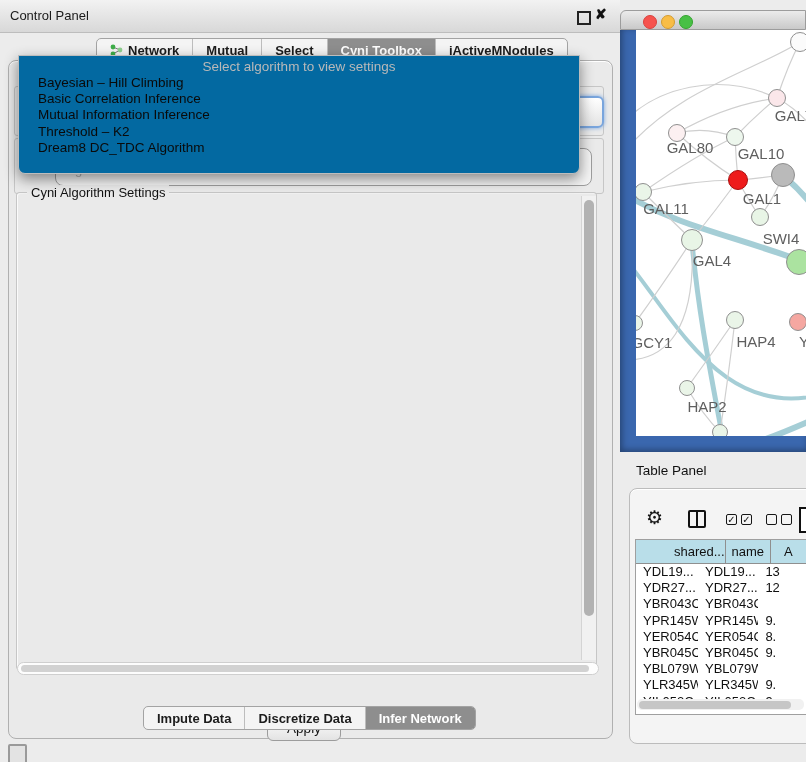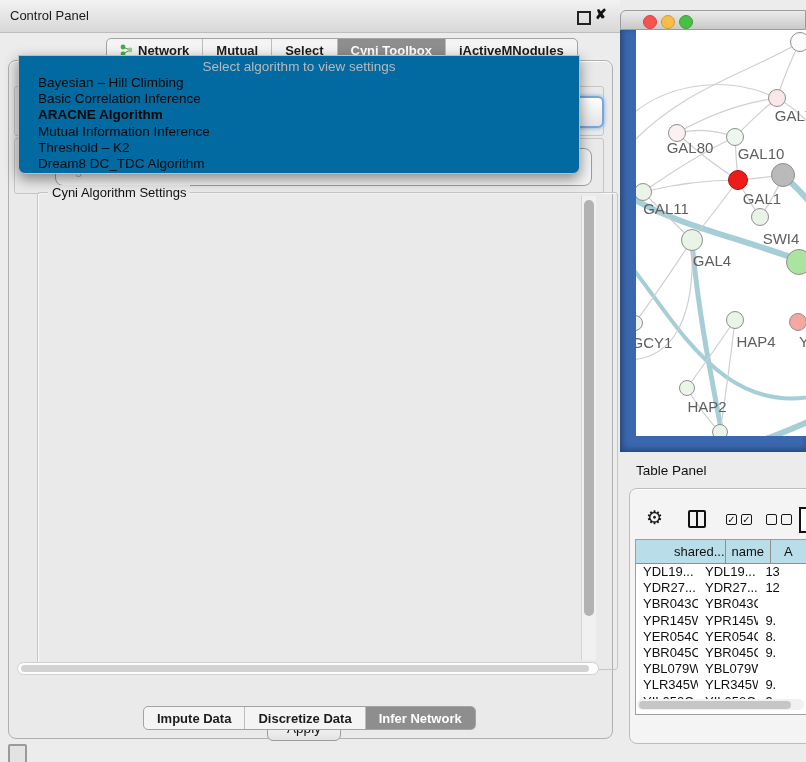--- a/index.html
+++ b/index.html
@@ -16,21 +16,21 @@
 
   #cp-body{left:8px;top:60px;width:603px;height:677px;background:#eaeaea;
     border:1px solid #b0b0b0;border-radius:8px;box-shadow:inset 0 1px 0 #fff;z-index:1;}
 
   .tabbar{display:flex;border:1px solid #a3a3a3;border-radius:5px;overflow:hidden;
     background:#f4f4f4;z-index:3;height:24px;box-sizing:border-box;}
   .tab{padding:3px 13px;font-size:13px;font-weight:bold;color:#1c1c1c;white-space:nowrap;
     border-left:1px solid #bdbdbd;display:flex;align-items:center;gap:5px;}
   .tab:first-child{border-left:none;}
   .tab.selected{background:#8e8e8e;color:#fff;}
-  #top-tabs{left:106px;top:38px;}
+  #top-tabs{left:96px;top:38px;}
   #bottom-tabs{left:143px;top:706px;}
 
   
   .frag{z-index:2;}
   #frag-box1{left:14px;top:86px;width:588px;height:48px;border:1px solid #c6c6c6;border-radius:3px;}
   #frag-combo-blue{left:352px;top:96px;width:248px;height:28px;border-radius:6px;
      border:2px solid #79a5dd;box-shadow:0 0 4px #79a5dd;background:linear-gradient(#fff,#e3e3e3);}
   #frag-box2{left:14px;top:138px;width:588px;height:54px;border:1px solid #c6c6c6;border-radius:3px;}
   #frag-combo2{left:55px;top:148px;width:535px;height:36px;border:1px solid #9d9d9d;
      border-radius:8px;background:#f4f4f4;}
@@ -38,21 +38,21 @@
 
   
   #algo-popup{left:18px;top:55px;width:560px;height:117px;background:#0369a1;
     border:1px solid #bdbdbd;border-radius:0 0 7px 7px;z-index:10;
     box-shadow:0 5px 14px rgba(0,0,0,.45);}
   #algo-placeholder{text-align:center;color:#b9b9b9;font-size:13.5px;padding-top:3px;height:16px;}
   .popup-item{height:16.2px;line-height:16.2px;padding-left:19px;font-size:13.5px;color:#0a0a0a;}
   .popup-item.bold{font-weight:bold;}
 
   
-  .groupbox{border:1px solid #c6c6c6;border-radius:3px;box-shadow:inset 1px 1px 0 rgba(255,255,255,.75);margin-left:21px;}
+  .groupbox{border:1px solid #c6c6c6;border-radius:3px;box-shadow:inset 1px 1px 0 rgba(255,255,255,.75);}
   .legend{position:absolute;top:-8px;left:10px;background:#eaeaea;padding:0 4px;font-size:13px;}
   .legend.blue{color:#2b2bd4;}
   .legend.green{color:#2ecc2e;}
 
   #gb-cyni{left:16px;top:192px;width:579px;height:476px;z-index:2;}
   #gb-algo{left:28px;top:216px;width:550px;height:176px;}
   #gb-thresh{left:28px;top:430px;width:550px;height:126px;}
   #gb-mithresh{left:38px;top:487px;width:528px;height:64px;}
   #gb-sources{left:28px;top:556px;width:550px;height:106px;}
 
@@ -171,21 +171,20 @@
       <span class="tab">Select</span>
       <span class="tab selected">Cyni Toolbox</span>
       <span class="tab">jActiveMNodules</span>
     </div>
 
   <div class="abs" id="algo-popup">
     <div id="algo-placeholder">Select algorithm to view settings</div>
     <div id="algo-items">
         <div class="popup-item">Bayesian – Hill Climbing</div>
         <div class="popup-item">Basic Correlation Inference</div>
-        <div class="popup-item bold">ARACNE Algorithm</div>
         <div class="popup-item">Mutual Information Inference</div>
         <div class="popup-item">Threshold – K2</div>
         <div class="popup-item">Dream8 DC_TDC Algorithm</div>
       </div>
   </div>
 
   <div class="abs groupbox" id="gb-cyni">
     <span class="legend">Cyni Algorithm Settings</span>
   </div>
 

